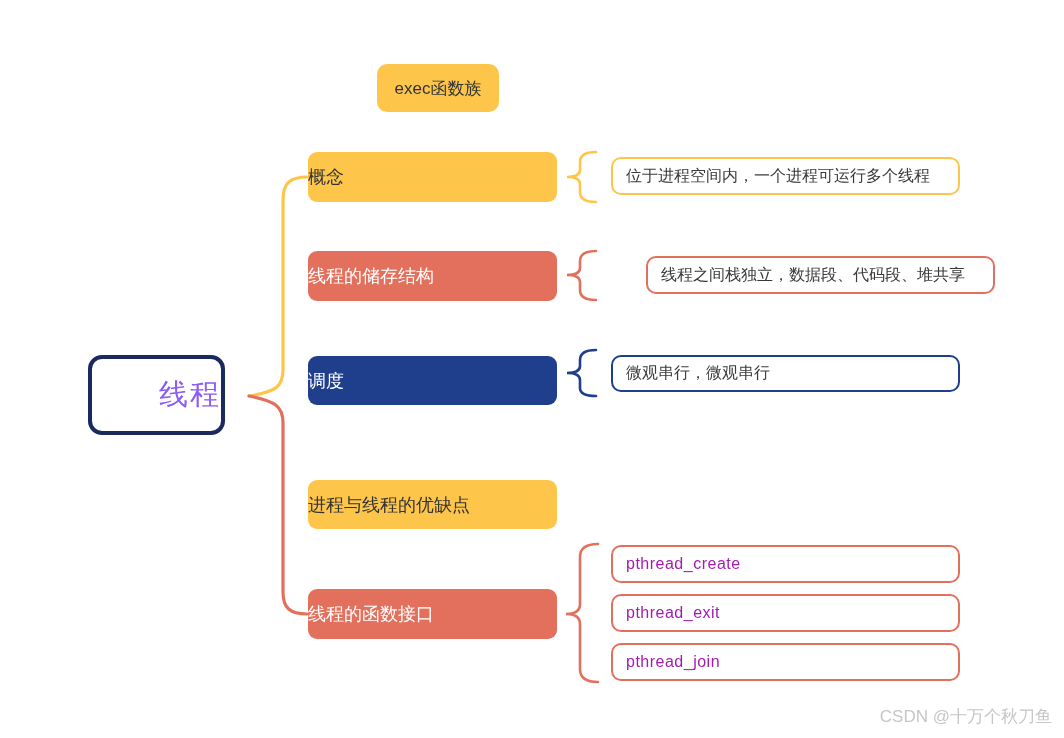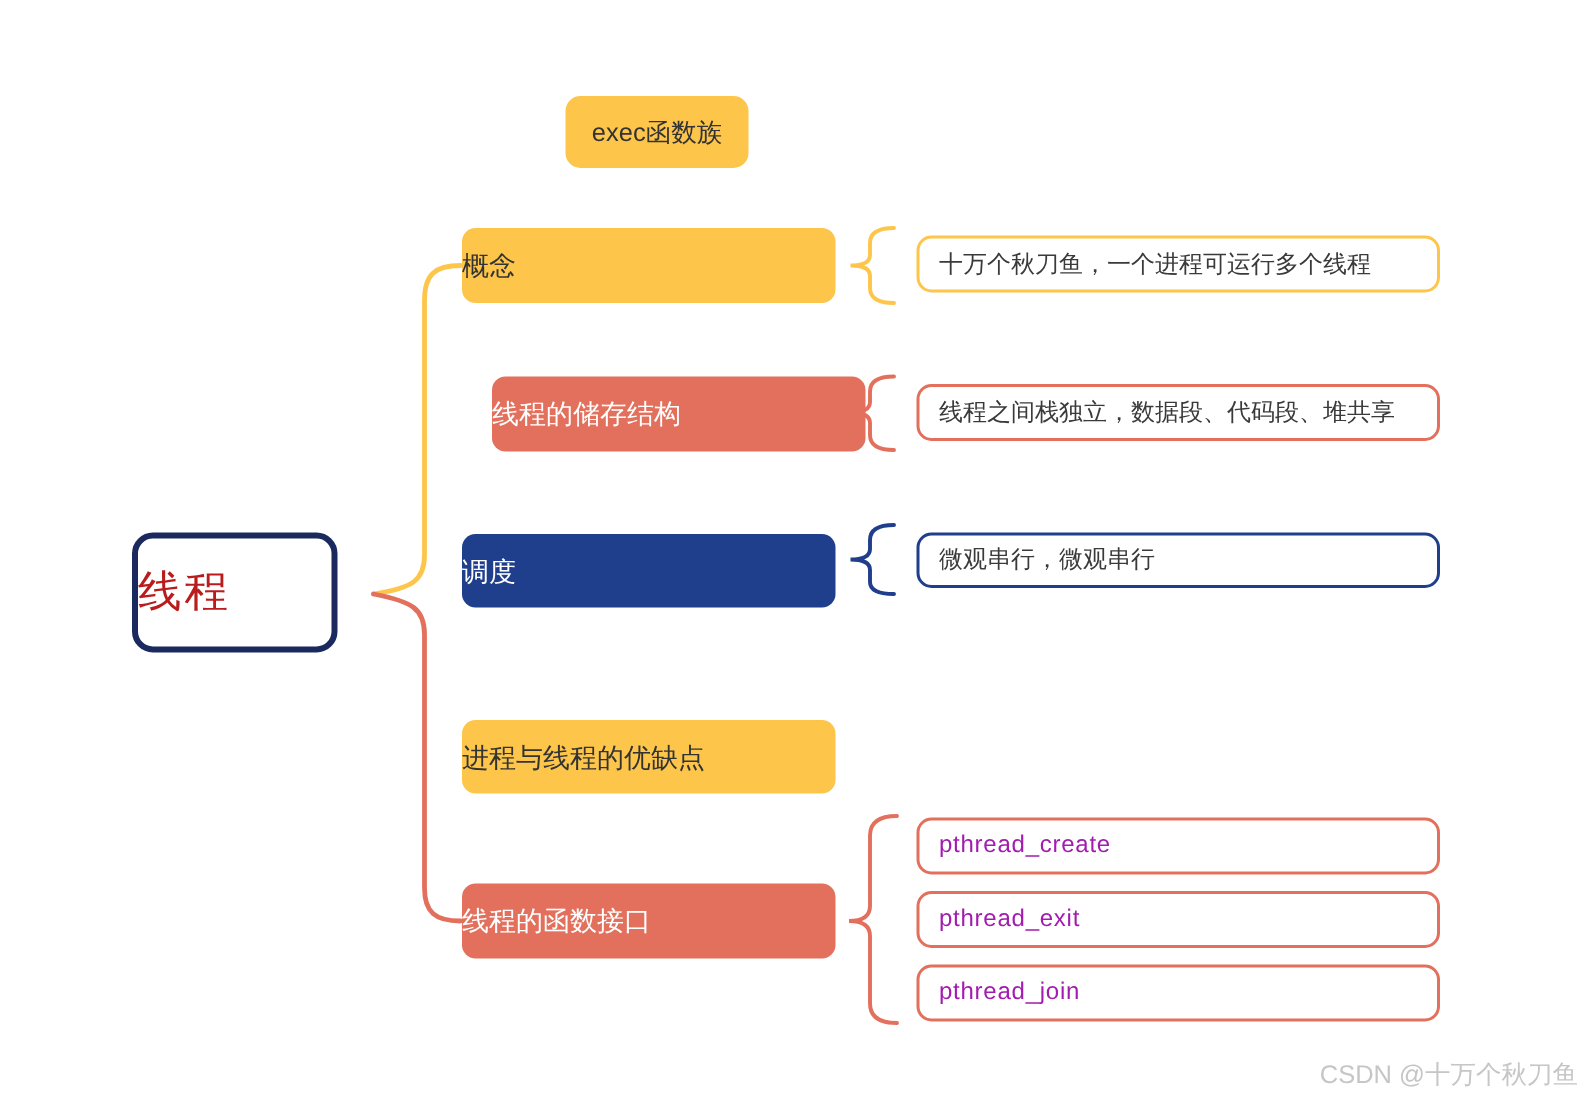--- a/index.html
+++ b/index.html
@@ -12,21 +12,21 @@
 
   .floating-topic {
     left: 377px; top: 64px; width: 122px; height: 48px;
     background: #FDC64B; border-radius: 10px;
     justify-content: center; font-size: 17px; color: #333333;
   }
 
   .root-topic {
     left: 88px; top: 355px; width: 137px; height: 80px;
     background: #ffffff; border: 4px solid #1B2A5E; border-radius: 14px;
-    justify-content: flex-start; font-size: 29px; color: #b91c1c; letter-spacing: 2px;
+    justify-content: flex-end; font-size: 29px; color: #8b5cf6; letter-spacing: 2px;
   }
 
   .branch { left: 308px; width: 249px; height: 50px; border-radius: 9px;
             font-size: 18px; }
   .branch.yellow { background: #FDC64B; color: #333333; }
   .branch.salmon { background: #E2705C; color: #ffffff; }
   .branch.navy   { background: #1F3E8C; color: #ffffff; }
 
   .child { left: 611px; width: 349px; height: 38px; border-radius: 10px;
            background: #ffffff; font-size: 16px; padding-left: 13px; color: #3A3A3A; }
@@ -60,37 +60,37 @@
   <span>exec函数族</span>
 </div>
 
 <div class="topic root-topic">
   <span>线程</span>
 </div>
 
 <div class="topic branch yellow" style="top:152px;">
   <span>概念</span>
 </div>
-<div class="topic branch salmon" style="top:251px;margin-left:20px;">
+<div class="topic branch salmon" style="top:251px;">
   <span>线程的储存结构</span>
 </div>
 <div class="topic branch navy" style="top:356px; height:49px;">
   <span>调度</span>
 </div>
 <div class="topic branch yellow" style="top:448px; height:49px;margin-top:32px;">
   <span>进程与线程的优缺点</span>
 </div>
 <div class="topic branch salmon" style="top:589px;align-items:center;">
   <span>线程的函数接口</span>
 </div>
 
 <div class="topic child b-yellow" style="top:157px;">
-  <span>十万个秋刀鱼，一个进程可运行多个线程</span>
+  <span>位于进程空间内，一个进程可运行多个线程</span>
 </div>
-<div class="topic child b-salmon" style="top:256px;">
+<div class="topic child b-salmon" style="top:256px;margin-left:35px;">
   <span>线程之间栈独立，数据段、代码段、堆共享</span>
 </div>
 <div class="topic child b-navy" style="top:355px; height:37px;">
   <span>微观串行，微观串行</span>
 </div>
 <div class="topic child b-salmon mono-like" style="top:545px;">
   <span>pthread_create</span>
 </div>
 <div class="topic child b-salmon mono-like" style="top:594px;">
   <span>pthread_exit</span>

